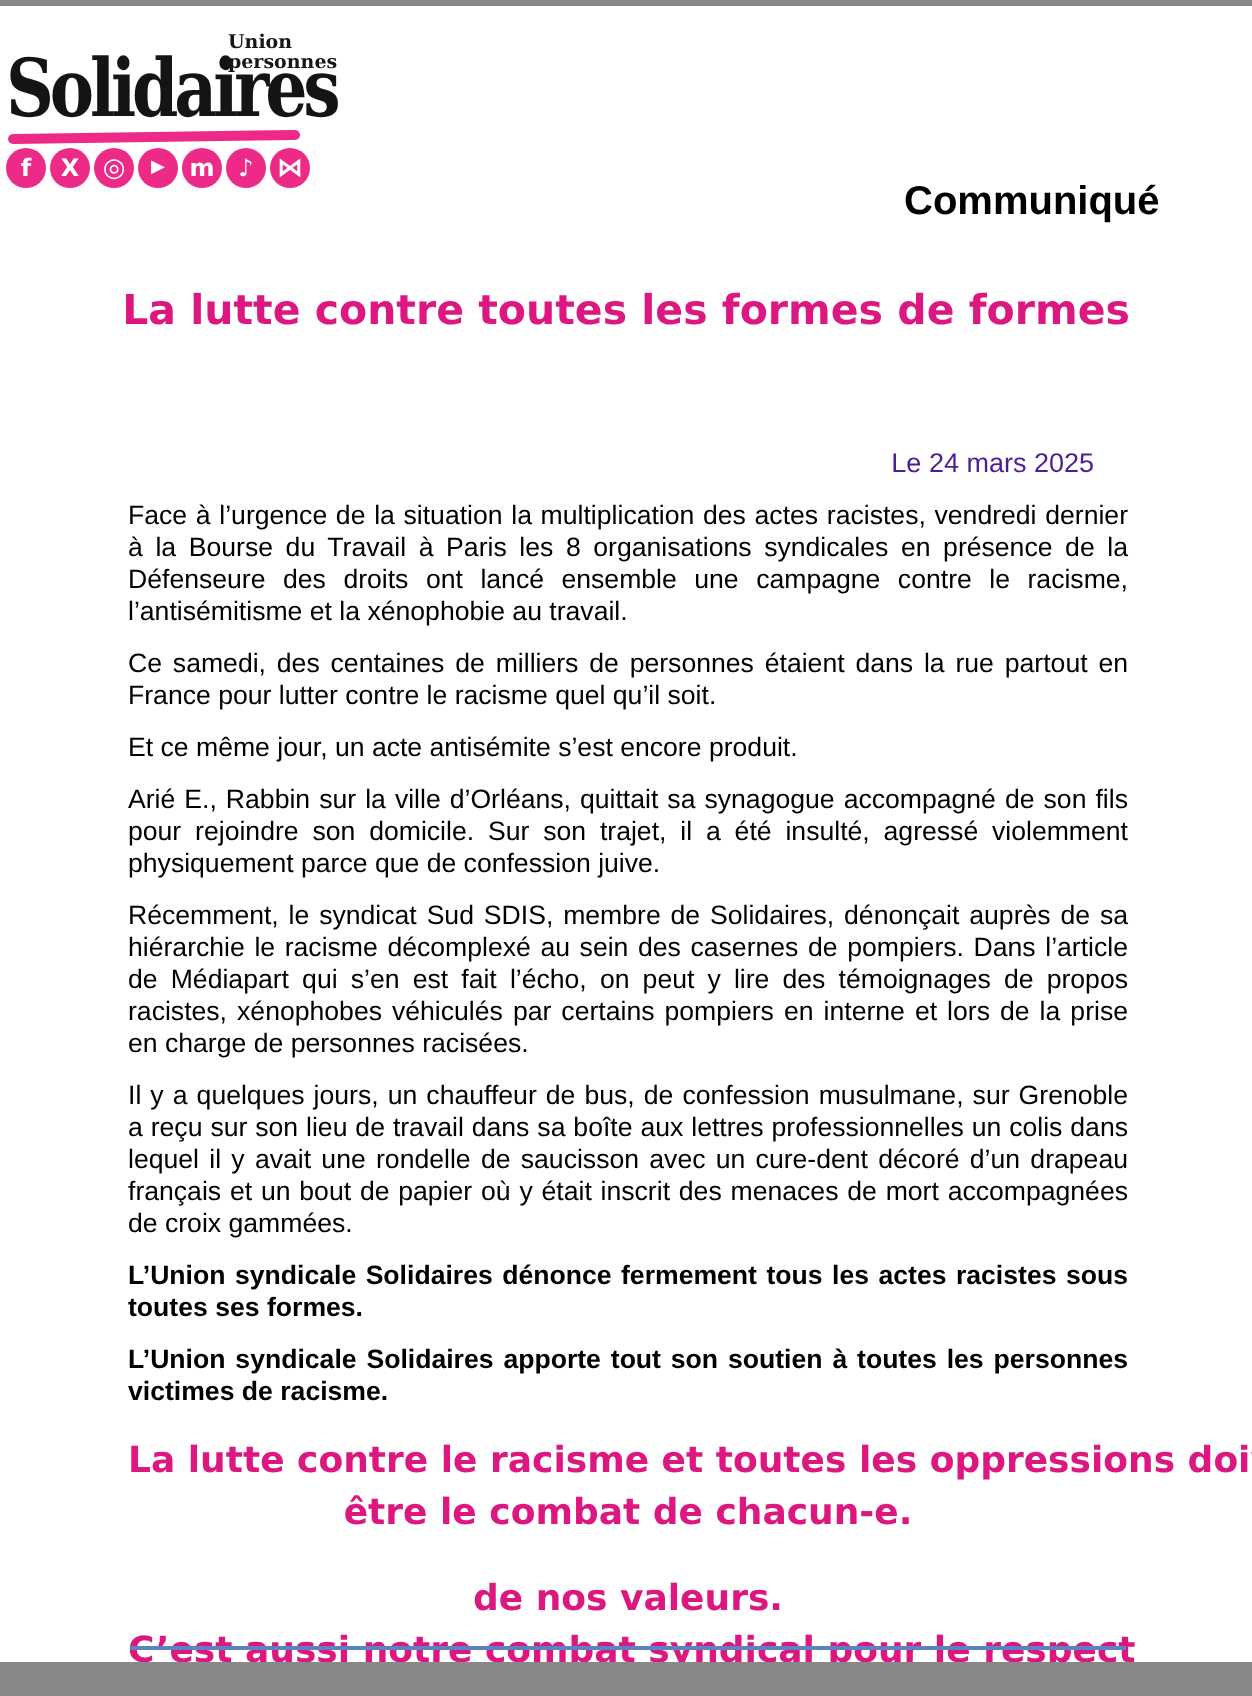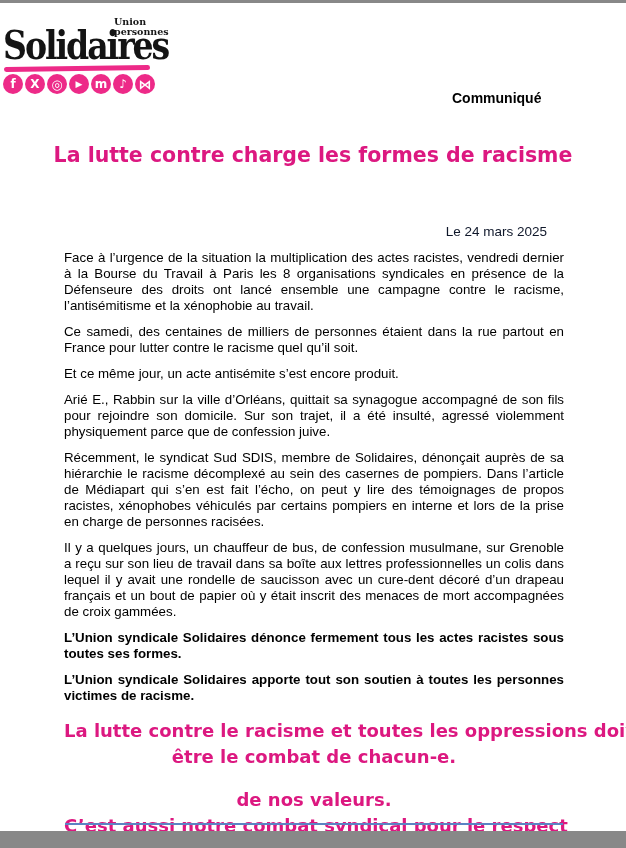--- a/index.html
+++ b/index.html
@@ -47,35 +47,35 @@
     display:flex;align-items:center;justify-content:center;
     font-size:12px;font-weight:bold;line-height:1;
     font-family:"DejaVu Sans",sans-serif;
   }
   .sicon.tg{font-size:9px;}
   .sicon.ig{font-size:13px;font-weight:normal;}
   .sicon.bf{font-size:13px;}
 
   .kicker{
     position:absolute;left:452px;top:87px;
-    font-weight:bold;font-size:14px;color:#000;
+    font-weight:bold;font-size:20px;color:#000;
   }
 
   
   .title{
     position:absolute;left:20px;right:20px;top:138px;
     text-align:center;color:var(--heading);
     font-family:"DejaVu Sans",sans-serif;
     font-size:20.5px;font-weight:bold;line-height:1.38;
   }
   .title span{display:block;white-space:nowrap;}
 
   .dateline{
     position:absolute;top:221px;right:79px;
-    font-size:13.5px;color:#0f172a;
+    font-size:13.5px;color:#4c1d95;
   }
 
   
   .body{
     position:absolute;left:64px;top:247px;width:500px;
     font-size:13.3px;line-height:16px;text-align:justify;color:#000;
   }
   .body p{margin:0 0 10px 0;}
   .body p.strong{font-weight:bold;}
 
@@ -111,21 +111,21 @@
       <span class="sicon tg">▶</span>
       <span class="sicon">m</span>
       <span class="sicon">♪</span>
       <span class="sicon bf">⋈</span>
     </div>
   </div>
 
   <div class="kicker">Communiqué</div>
 
   <h1 class="title">
-    <span>La lutte contre charge les formes de racisme</span>
+    <span>La lutte contre toutes les formes de formes</span>
   </h1>
 
   <div class="dateline">Le 24 mars 2025</div>
 
   <main class="body">
     <p>Face à l’urgence de la situation la multiplication des actes racistes, vendredi dernier à la Bourse du Travail à Paris les 8 organisations syndicales en présence de la Défenseure des droits ont lancé ensemble une campagne contre le racisme, l’antisémitisme et la xénophobie au travail.</p>
     <p>Ce samedi, des centaines de milliers de personnes étaient dans la rue partout en France pour lutter contre le racisme quel qu’il soit.</p>
     <p>Et ce même jour, un acte antisémite s’est encore produit.</p>
     <p>Arié E., Rabbin sur la ville d’Orléans, quittait sa synagogue accompagné de son fils pour rejoindre son domicile. Sur son trajet, il a été insulté, agressé violemment physiquement parce que de confession juive.</p>
     <p>Récemment, le syndicat Sud SDIS, membre de Solidaires, dénonçait auprès de sa hiérarchie le racisme décomplexé au sein des casernes de pompiers. Dans l’article de Médiapart qui s’en est fait l’écho, on peut y lire des témoignages de propos racistes, xénophobes véhiculés par certains pompiers en interne et lors de la prise en charge de personnes racisées.</p>

